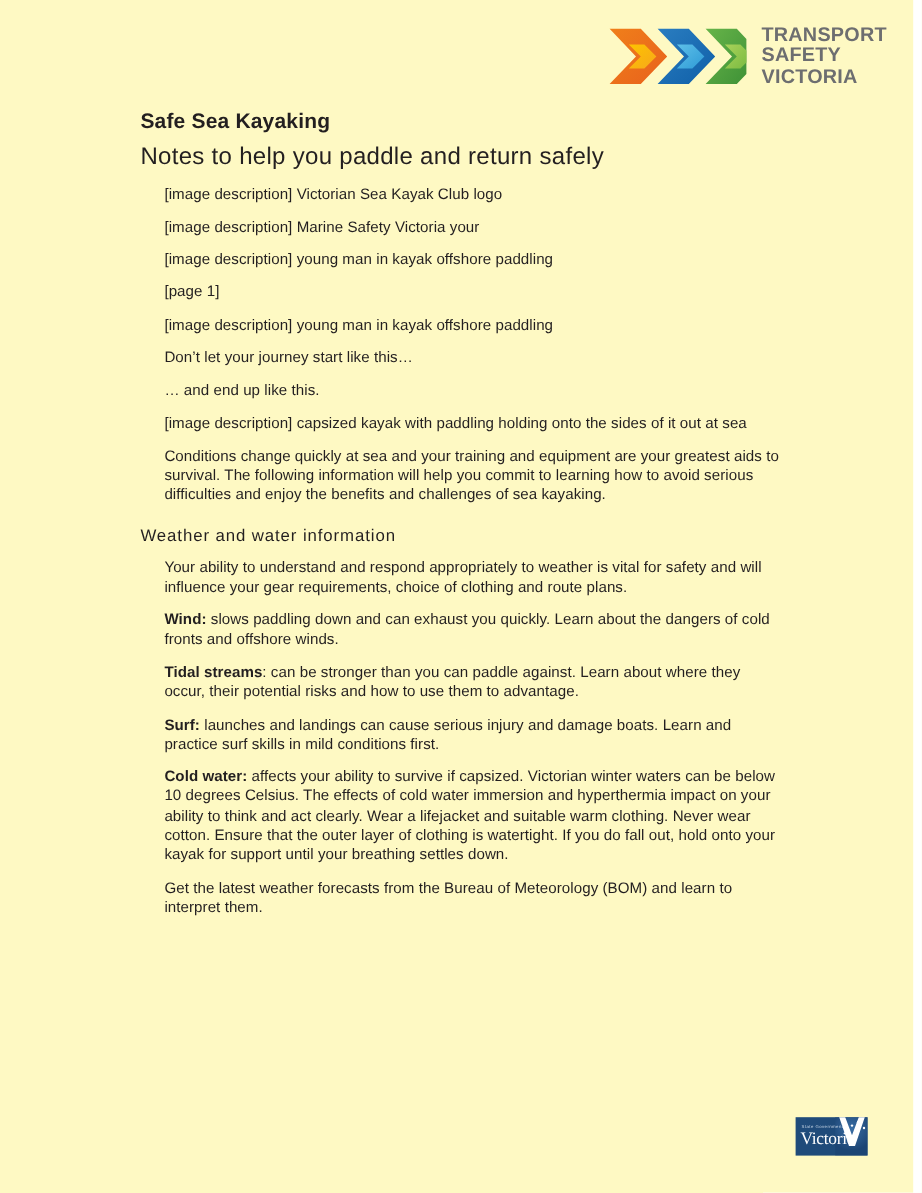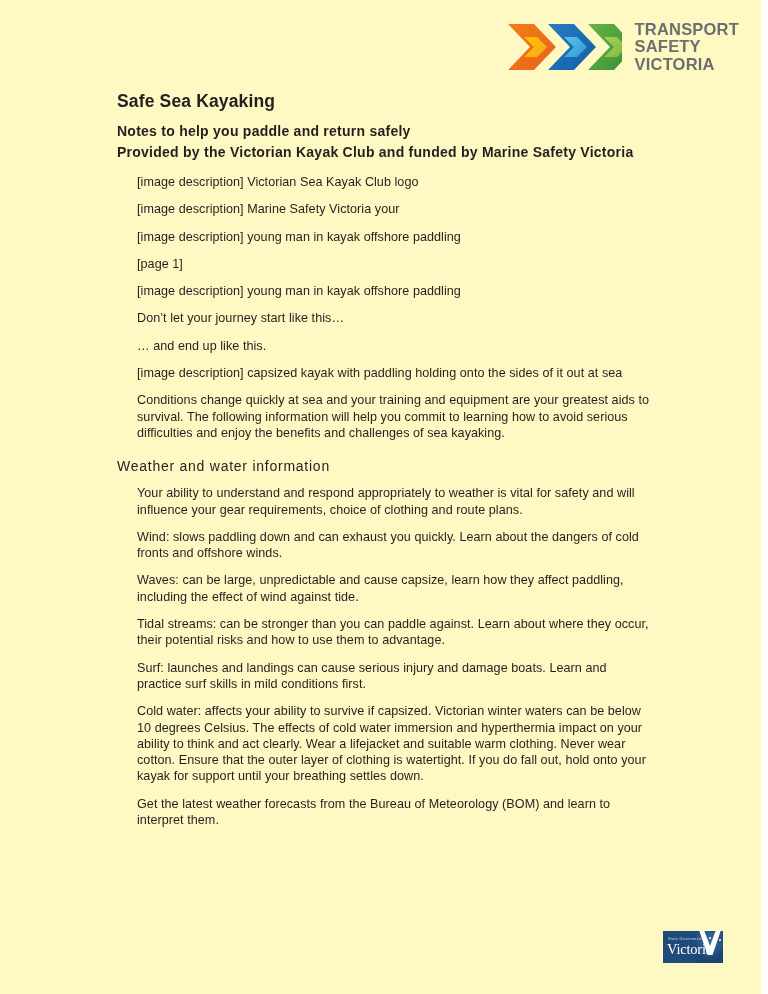--- a/index.html
+++ b/index.html
@@ -56,22 +56,22 @@
   h1.doc-title {
     font-size: 17.5px;
     font-weight: bold;
     line-height: 22px;
     letter-spacing: 0.15px;
     margin: 0 0 9px 0;
     color: #231f20;
   }
 
   .subtitle {
-    font-size: 14px;
-    font-weight: bold;
+    font-size: 20px;
+    font-weight: normal;
     line-height: 20.5px;
     letter-spacing: 0.25px;
     margin: 0 0 12px 0;
     color: #231f20;
   }
 
   h2.section-heading {
     font-size: 14px;
     font-weight: normal;
     line-height: 22px;
@@ -81,21 +81,21 @@
   }
 
   p.body-text {
     font-size: 12.6px;
     line-height: 16.3px;
     margin: 0 0 11px 0;
     letter-spacing: 0.05px;
     color: #231f20;
     padding-left: 20px;
   }
-  p.body-text b { font-weight: normal; }
+  p.body-text b { font-weight: bold; }
 
   
   .footer-logo {
     position: absolute;
     left: 663px;
     top: 931px;
     width: 60px;
     height: 32px;
     background: #1f4b7a;
     overflow: hidden;
@@ -194,37 +194,35 @@
       <span>VICTORIA</span>
     </div>
   </div>
 
   <div class="content">
 
     <h1 class="doc-title">Safe Sea Kayaking</h1>
 
     <div class="subtitle">
       <span>Notes to help you paddle and return safely</span><br>
-      <span class="line2-inline">Provided by the Victorian Kayak Club and funded by Marine Safety Victoria</span>
     </div>
 
     <div id="blocks-container">
         <p class="body-text">[image description] Victorian Sea Kayak Club logo</p>
         <p class="body-text">[image description] Marine Safety Victoria your</p>
         <p class="body-text">[image description] young man in kayak offshore paddling</p>
         <p class="body-text">[page 1]</p>
         <p class="body-text">[image description] young man in kayak offshore paddling</p>
         <p class="body-text">Don’t let your journey start like this…</p>
         <p class="body-text">… and end up like this.</p>
         <p class="body-text">[image description] capsized kayak with paddling holding onto the sides of it out at sea</p>
         <p class="body-text">Conditions change quickly at sea and your training and equipment are your greatest aids to survival. The following information will help you commit to learning how to avoid serious difficulties and enjoy the benefits and challenges of sea kayaking.</p>
         <h2 class="section-heading">Weather and water information</h2>
         <p class="body-text">Your ability to understand and respond appropriately to weather is vital for safety and will influence your gear requirements, choice of clothing and route plans.</p>
         <p class="body-text"><b>Wind:</b><span> slows paddling down and can exhaust you quickly. Learn about the dangers of cold fronts and offshore winds.</span></p>
-        <p class="body-text"><b>Waves</b><span>: can be large, unpredictable and cause capsize, learn how they affect paddling, including the effect of wind against tide.</span></p>
         <p class="body-text"><b>Tidal streams</b><span>: can be stronger than you can paddle against. Learn about where they occur, their potential risks and how to use them to advantage.</span></p>
         <p class="body-text"><b>Surf:</b><span> launches and landings can cause serious injury and damage boats. Learn and practice surf skills in mild conditions first.</span></p>
         <p class="body-text"><b>Cold water:</b><span> affects your ability to survive if capsized. Victorian winter waters can be below 10 degrees Celsius. The effects of cold water immersion and hyperthermia impact on your ability to think and act clearly. Wear a lifejacket and suitable warm clothing. Never wear cotton. Ensure that the  outer layer of clothing is watertight. If you do fall out, hold onto your kayak for support until your breathing settles down.</span></p>
         <p class="body-text">Get the latest weather forecasts from the Bureau of Meteorology (BOM) and learn to interpret them.</p>
       </div>
 
   </div>
 
   <div class="footer-logo">
     <div class="vic-sky"></div>

